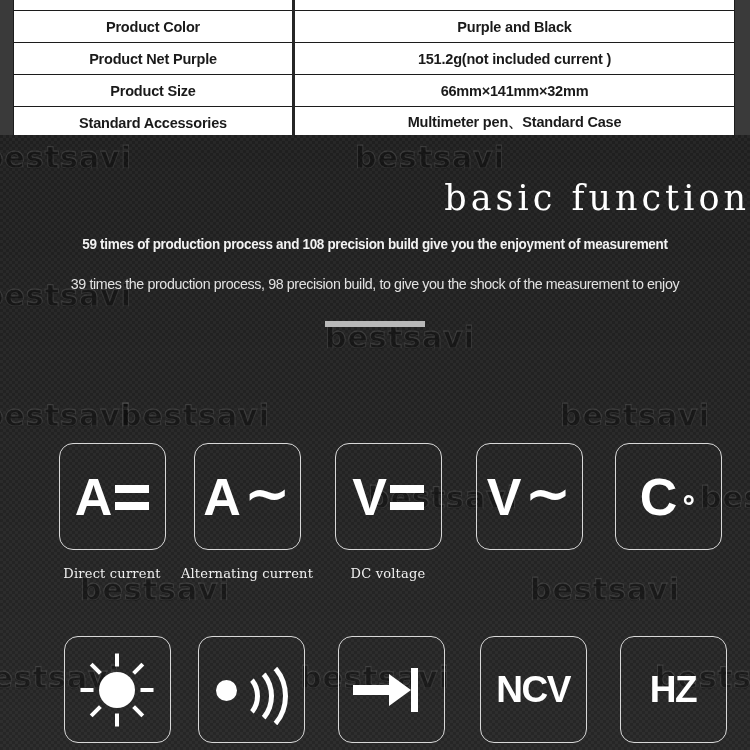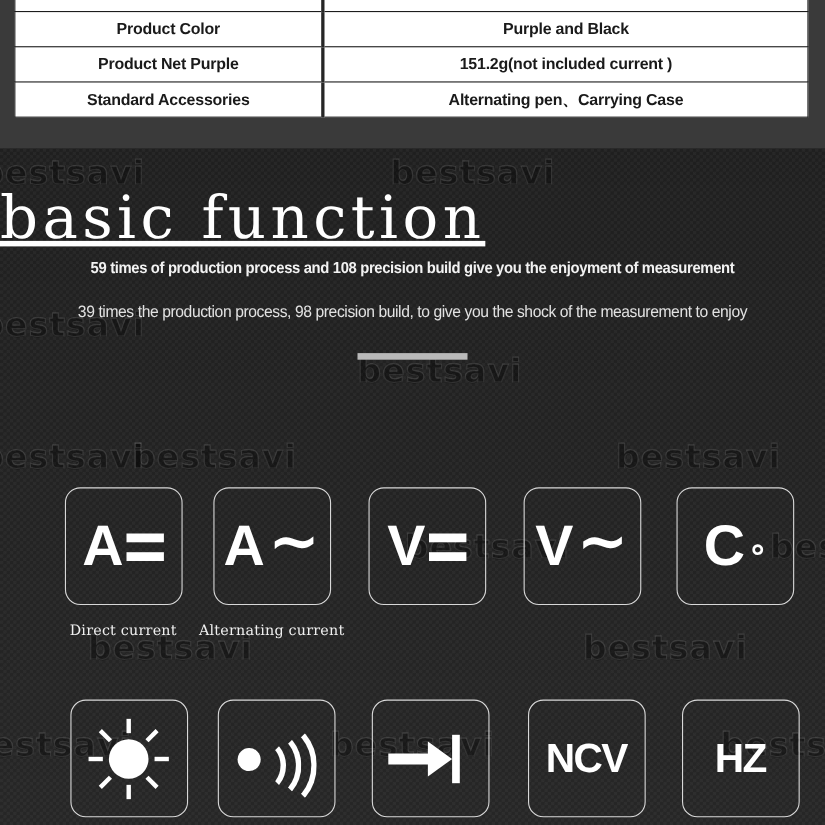--- a/index.html
+++ b/index.html
@@ -93,28 +93,27 @@
     pointer-events: none;
     white-space: nowrap;
   }
 
   
   .title {
     position: absolute;
     left: 0;
     top: 165px;
     width: 750px;
-    text-align: left;
+    text-align: right;
     font-family: "DejaVu Serif", "Liberation Serif", serif;
-    font-size: 54px;
+    font-size: 35px;
     font-weight: 400;
     color: #ffffff;
     letter-spacing: 4px;
     line-height: 66px;
-    text-decoration: underline;
   }
   .sub1 {
     position: absolute;
     left: 0;
     top: 236px;
     width: 750px;
     text-align: center;
     font-family: "Liberation Sans", sans-serif;
     font-weight: bold;
     font-size: 14.5px;
@@ -328,22 +327,26 @@
         </tr>
         <tr>
           <td class="k">Product Color</td>
           <td class="v">Purple and Black</td>
         </tr>
         <tr>
           <td class="k">Product Net Purple</td>
           <td class="v">151.2g(not included current )</td>
         </tr>
         <tr>
+          <td class="k">Product Size</td>
+          <td class="v">66mm×141mm×32mm</td>
+        </tr>
+        <tr>
           <td class="k">Standard Accessories</td>
-          <td class="v">Alternating pen、Carrying Case</td>
+          <td class="v">Multimeter pen、Standard Case</td>
         </tr>
       </tbody>
     </table>
   </div>
 
   <div class="carbon"></div>
 
   <div class="wm" style="left:-18px;  top:140px;">bestsavi</div>
   <div class="wm" style="left:355px;  top:140px;">bestsavi</div>
   <div class="wm" style="left:-18px;  top:278px;">bestsavi</div>
@@ -392,20 +395,21 @@
     <div class="tile-group" style="left:318px; top:443px;">
       <div class="tile">
         <span class="row-flex">
           <span class="g-text g-big">V</span>
           <span class="eq-bars">
               <i></i>
               <i></i>
             </span>
         </span>
       </div>
+      <div class="tile-label">DC voltage</div>
     </div>
 
     <div class="tile-group" style="left:459px; top:443px;">
       <div class="tile">
         <span class="row-flex">
           <span class="g-text g-big">V</span>
           <span class="tilde">~</span>
         </span>
       </div>
     </div>

